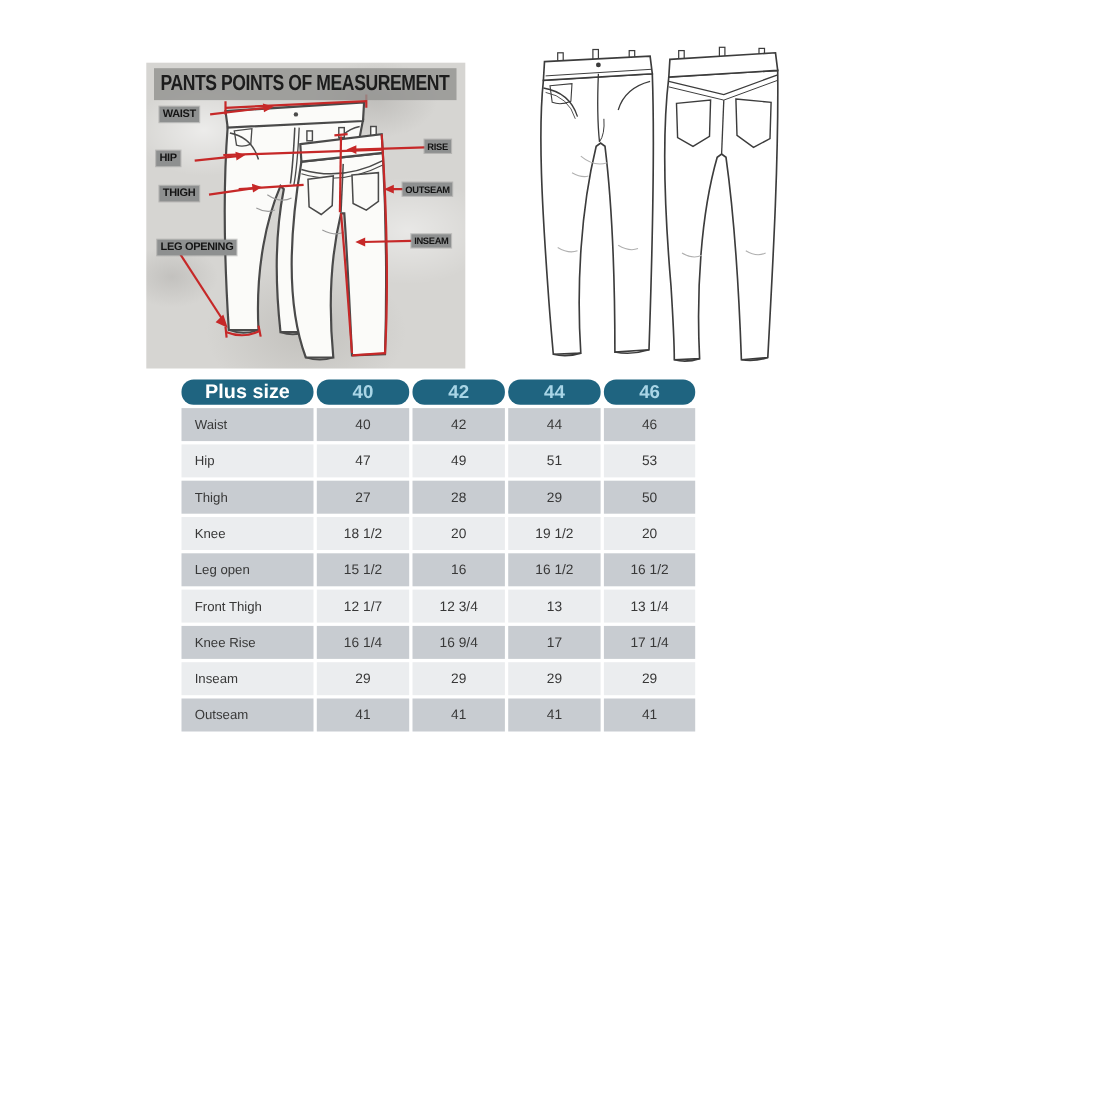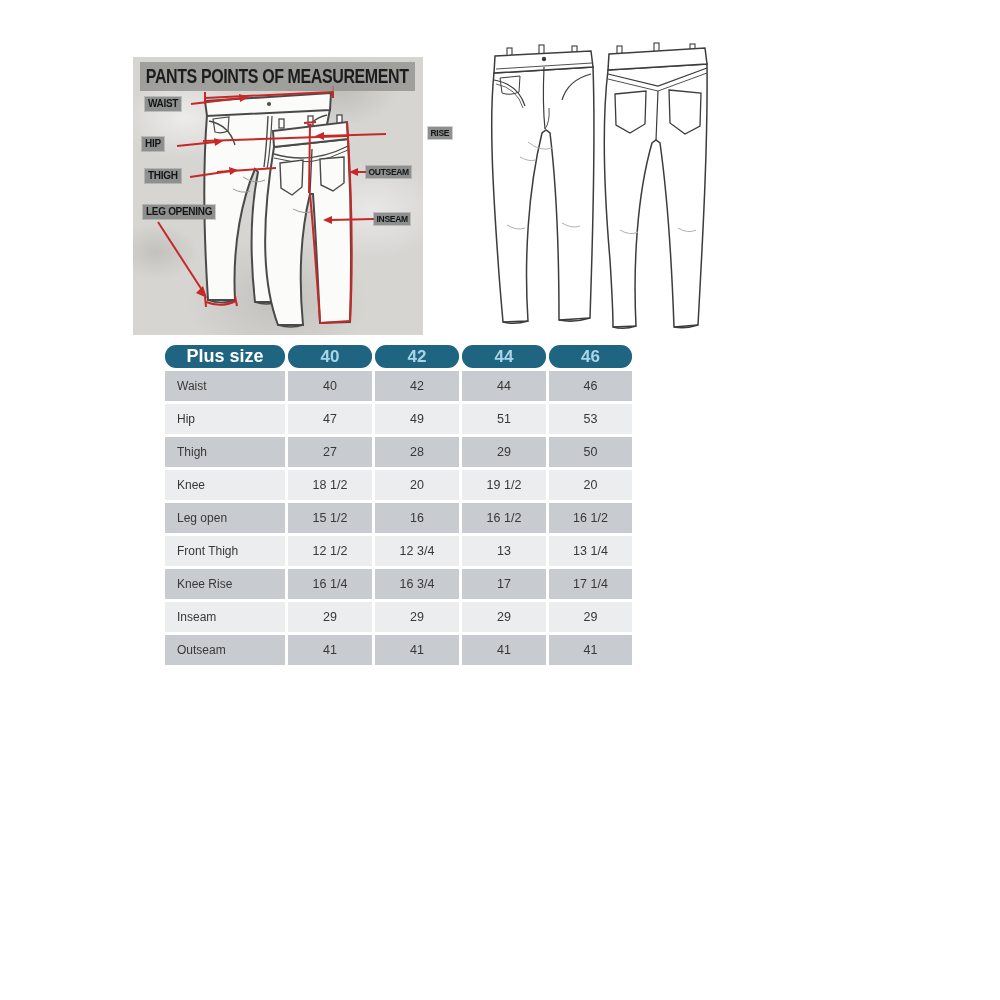--- a/index.html
+++ b/index.html
@@ -123,22 +123,22 @@
           <polygon points="190,163 199,159 199,167" fill="#c62828" stroke="none"></polygon>
         <path d="M187,266 L217,264"></path>
       </g>
     </svg>
     <div class="dtitle">
       <span>PANTS POINTS OF MEASUREMENT</span>
     </div>
     <div class="chip" style="left:12px; top:40px;">WAIST</div>
     <div class="chip" style="left:9px;  top:80px;">HIP</div>
     <div class="chip" style="left:12px; top:112px;">THIGH</div>
-    <div class="chip" style="left:10px; top:148px;">LEG OPENING</div>
-    <div class="chip small" style="left:253px; top:70px;margin-left:42px;">RISE</div>
+    <div class="chip" style="left:10px; top:161px;">LEG OPENING</div>
+    <div class="chip small" style="left:253px; top:70px;">RISE</div>
     <div class="chip small" style="left:233px; top:109px;">OUTSEAM</div>
     <div class="chip small" style="left:241px; top:156px;">INSEAM</div>
   </div>
 
   <div class="sketch">
     <svg width="276" height="304" viewBox="0 0 276 304">
 
       <g stroke="#3c3c3c" stroke-width="1.5" fill="#ffffff">
         <rect x="45" y="18" width="5" height="11" stroke-width="1.1"></rect>
         <rect x="77" y="15" width="5" height="11" stroke-width="1.1"></rect>
@@ -224,30 +224,30 @@
   <div class="trow dark">
     <div class="td rlabel">Leg open</div>
     <div class="td rval">15 1/2</div>
     <div class="td rval">16</div>
     <div class="td rval">16 1/2</div>
     <div class="td rval">16 1/2</div>
   </div>
 
   <div class="trow light">
     <div class="td rlabel">Front Thigh</div>
-    <div class="td rval">12 1/2</div>
+    <div class="td rval">12 1/7</div>
     <div class="td rval">12 3/4</div>
     <div class="td rval">13</div>
     <div class="td rval">13 1/4</div>
   </div>
 
   <div class="trow dark">
     <div class="td rlabel">Knee Rise</div>
     <div class="td rval">16 1/4</div>
-    <div class="td rval">16 3/4</div>
+    <div class="td rval">16 9/4</div>
     <div class="td rval">17</div>
     <div class="td rval">17 1/4</div>
   </div>
 
   <div class="trow light">
     <div class="td rlabel">Inseam</div>
     <div class="td rval">29</div>
     <div class="td rval">29</div>
     <div class="td rval">29</div>
     <div class="td rval">29</div>

